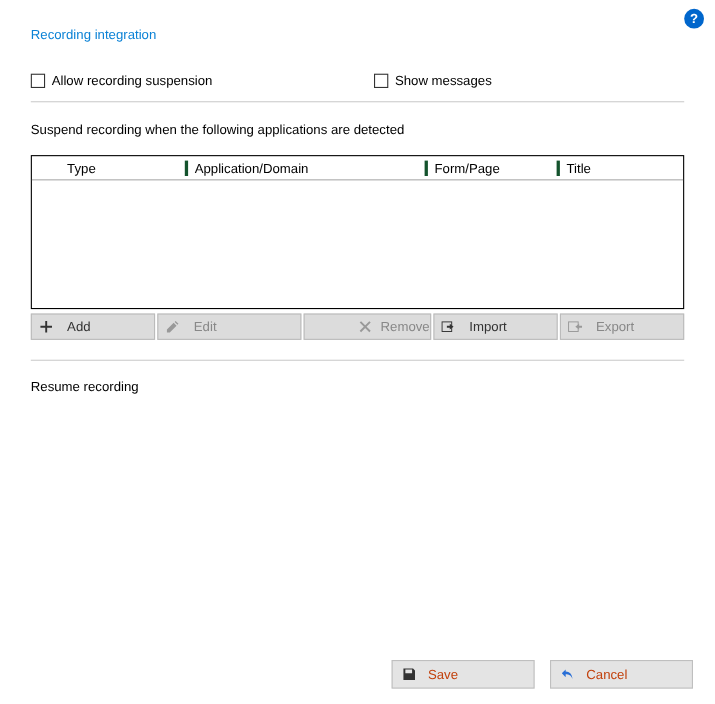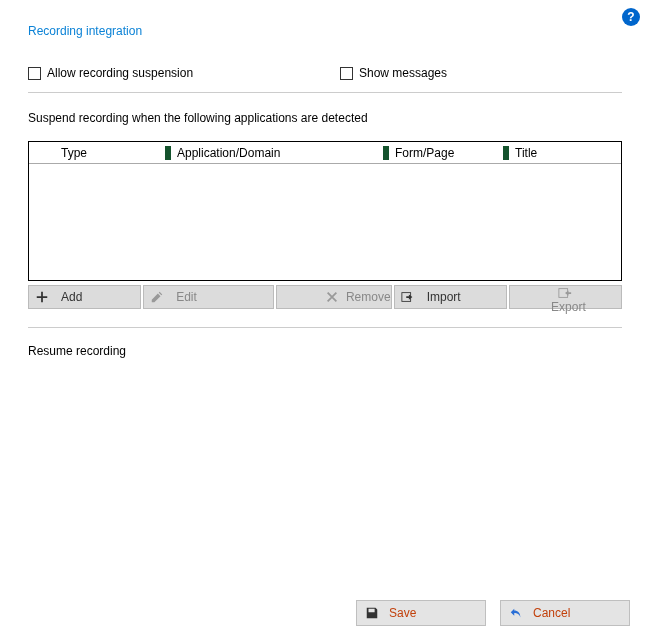--- a/index.html
+++ b/index.html
@@ -65,21 +65,21 @@
     display: flex;
     flex-direction: column;
   }
   .table-head {
     display: flex;
     height: 22px;
     align-items: center;
     border-bottom: 1px solid #aaa;
     font-size: 12px;
   }
-  .th { border-right: 6px solid #14532d; padding-left: 6px; }
+  .th { border-right: 3px solid #14532d; padding-left: 6px; }
   .th.c0 { width: 26px; border-right: 1px solid #ccc; }
   .th.c1 { width: 116px; }
   .th.c2 { width: 218px; }
   .th.c3 { width: 120px; }
   .th.c4 { flex: 1; border-right: 0; }
   .table-body { flex: 1; }
   .toolbar {
     display: flex;
     height: 24px;
     margin-top: 4px;
@@ -104,21 +104,21 @@
   }
   .tbtn .lbl {
     flex: 1;
     text-align: left;
     padding-left: 6px;
   }
   .tbtn.w1 { width: 118px; }
   .tbtn.w2 { width: 136px; }
   .tbtn.w3 { width: 116px; padding-left: 48px; }
   .tbtn.w4 { width: 118px; }
-  .tbtn.w5 { width: 118px; margin-right: 0; flex-direction: column; }
+  .tbtn.w5 { width: 118px; margin-right: 0; }
   .hr2 {
     border: 0;
     border-top: 1px solid #ccc;
     margin: 18px 0 16px 0;
   }
   .resume-label { margin-bottom: 10px; }
   .delay-row {
     display: flex;
     align-items: center;
   }

